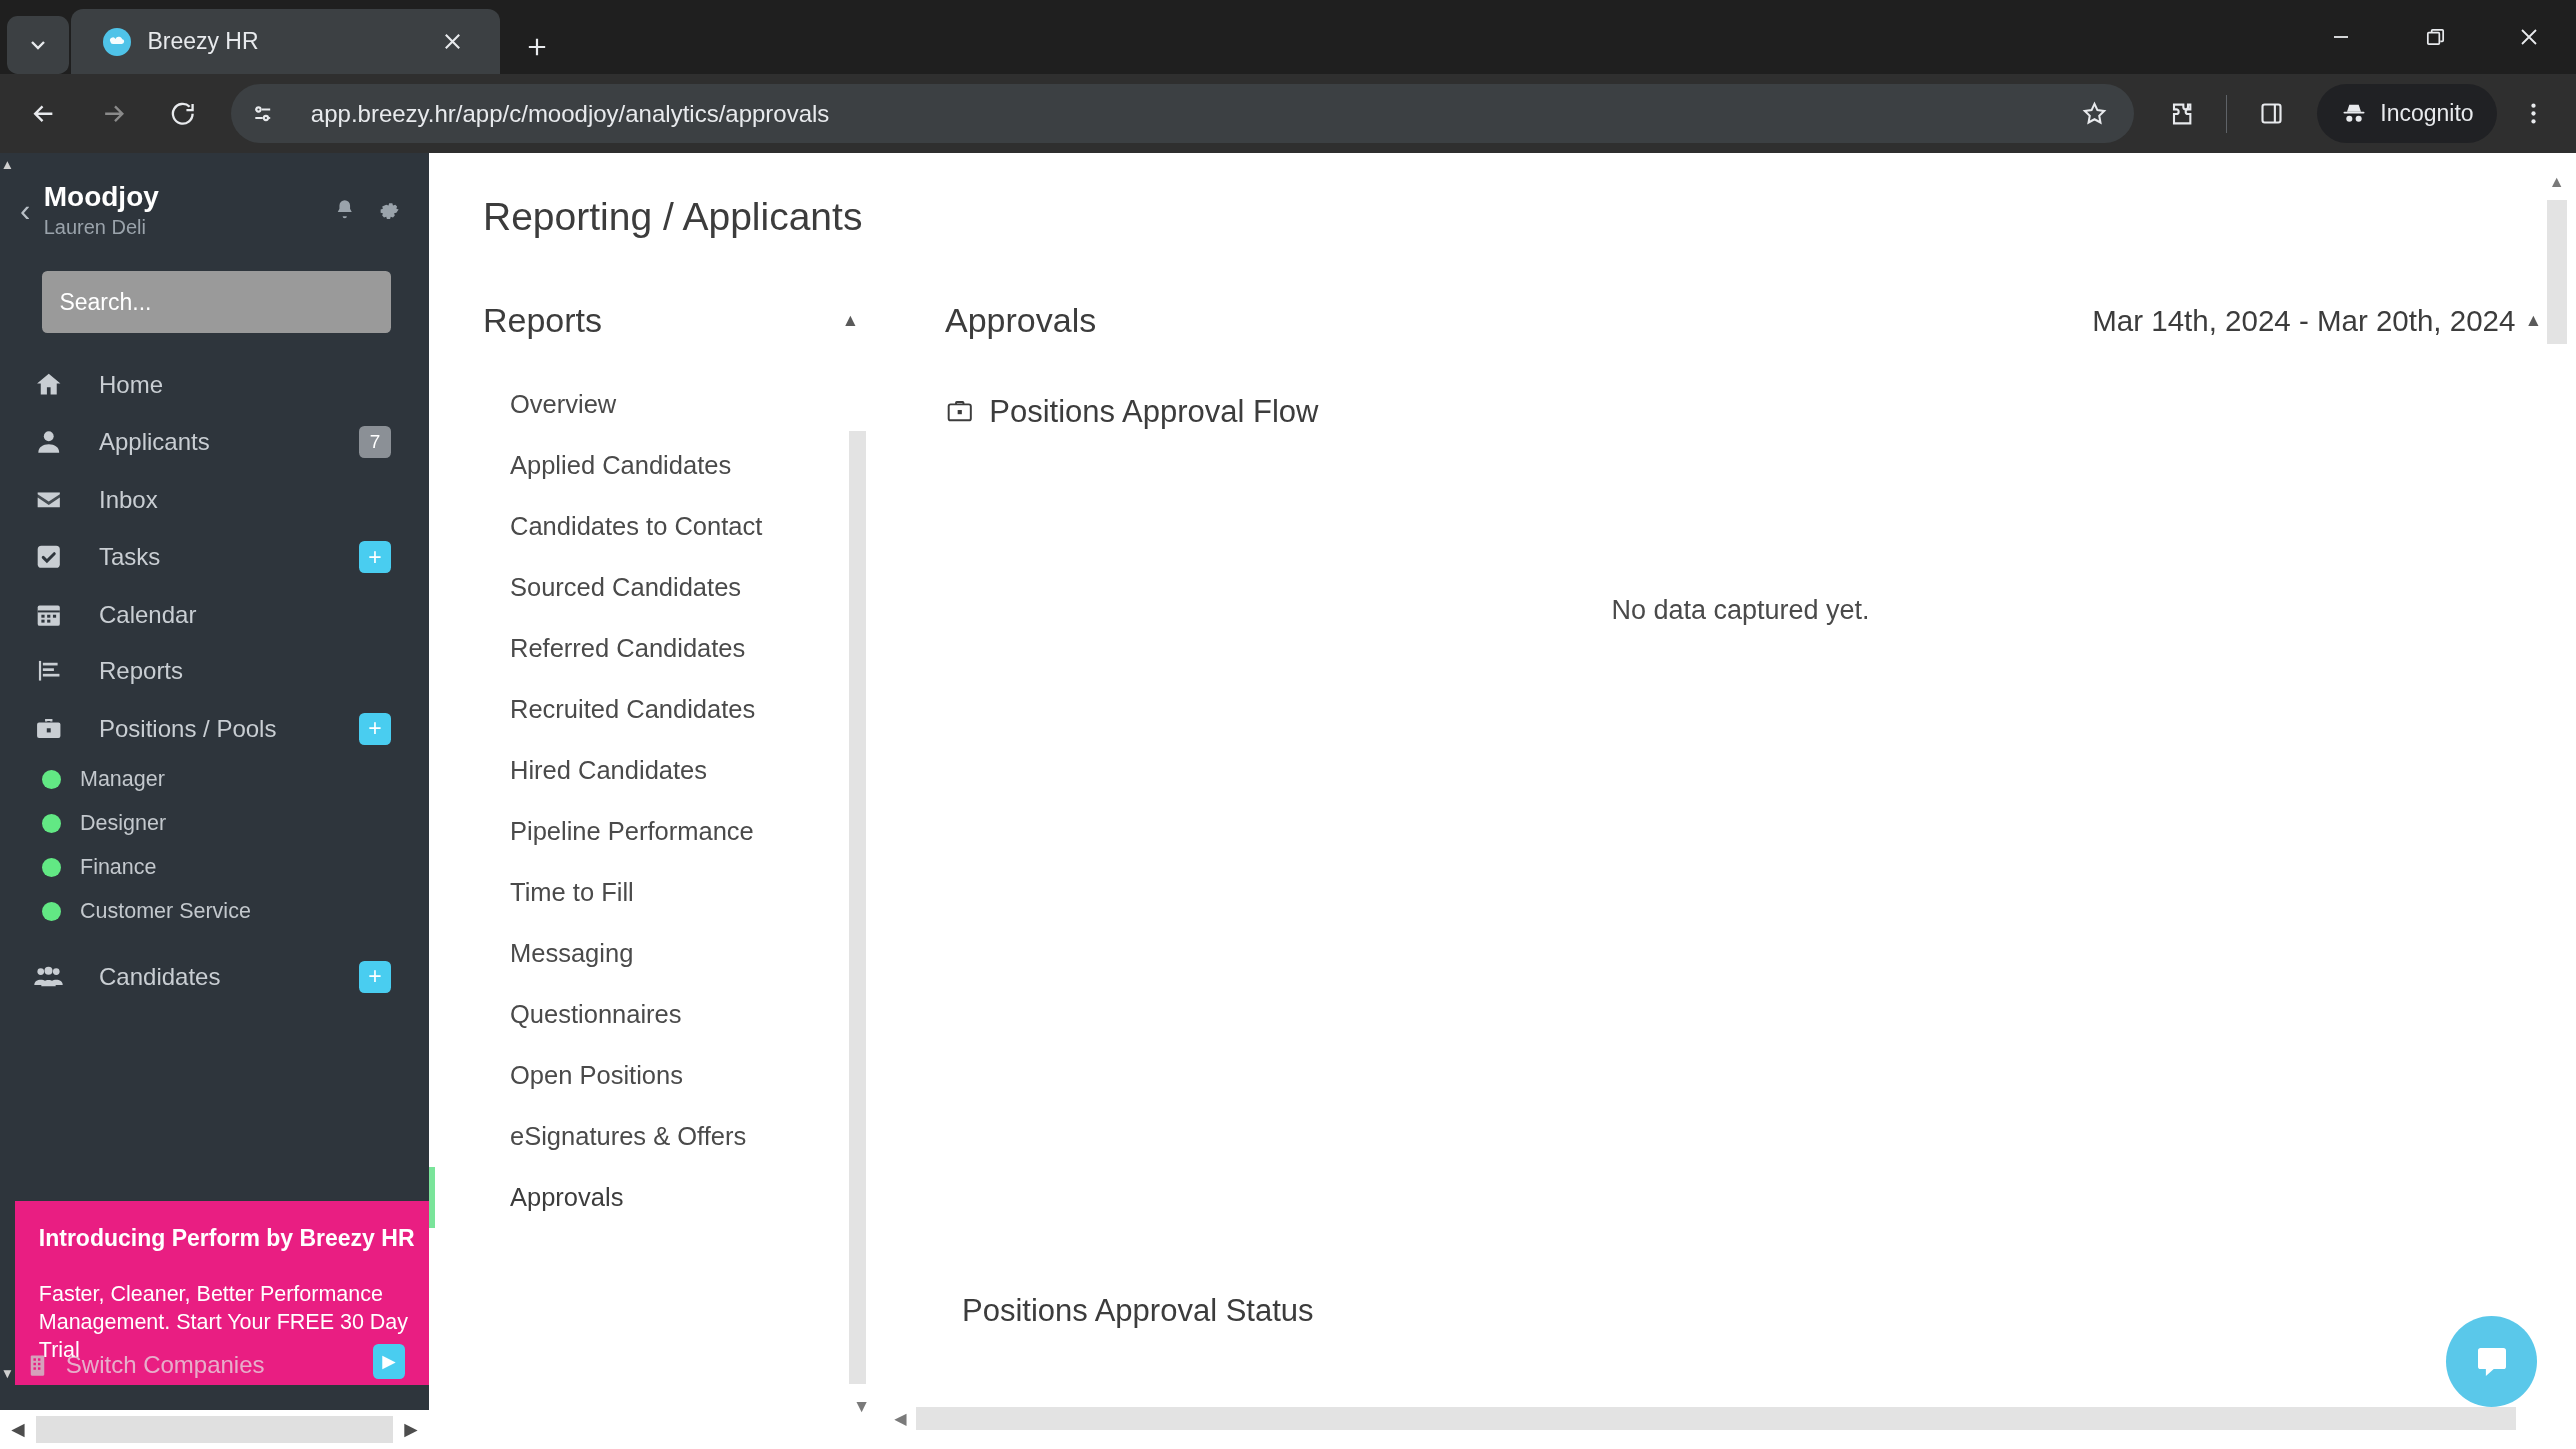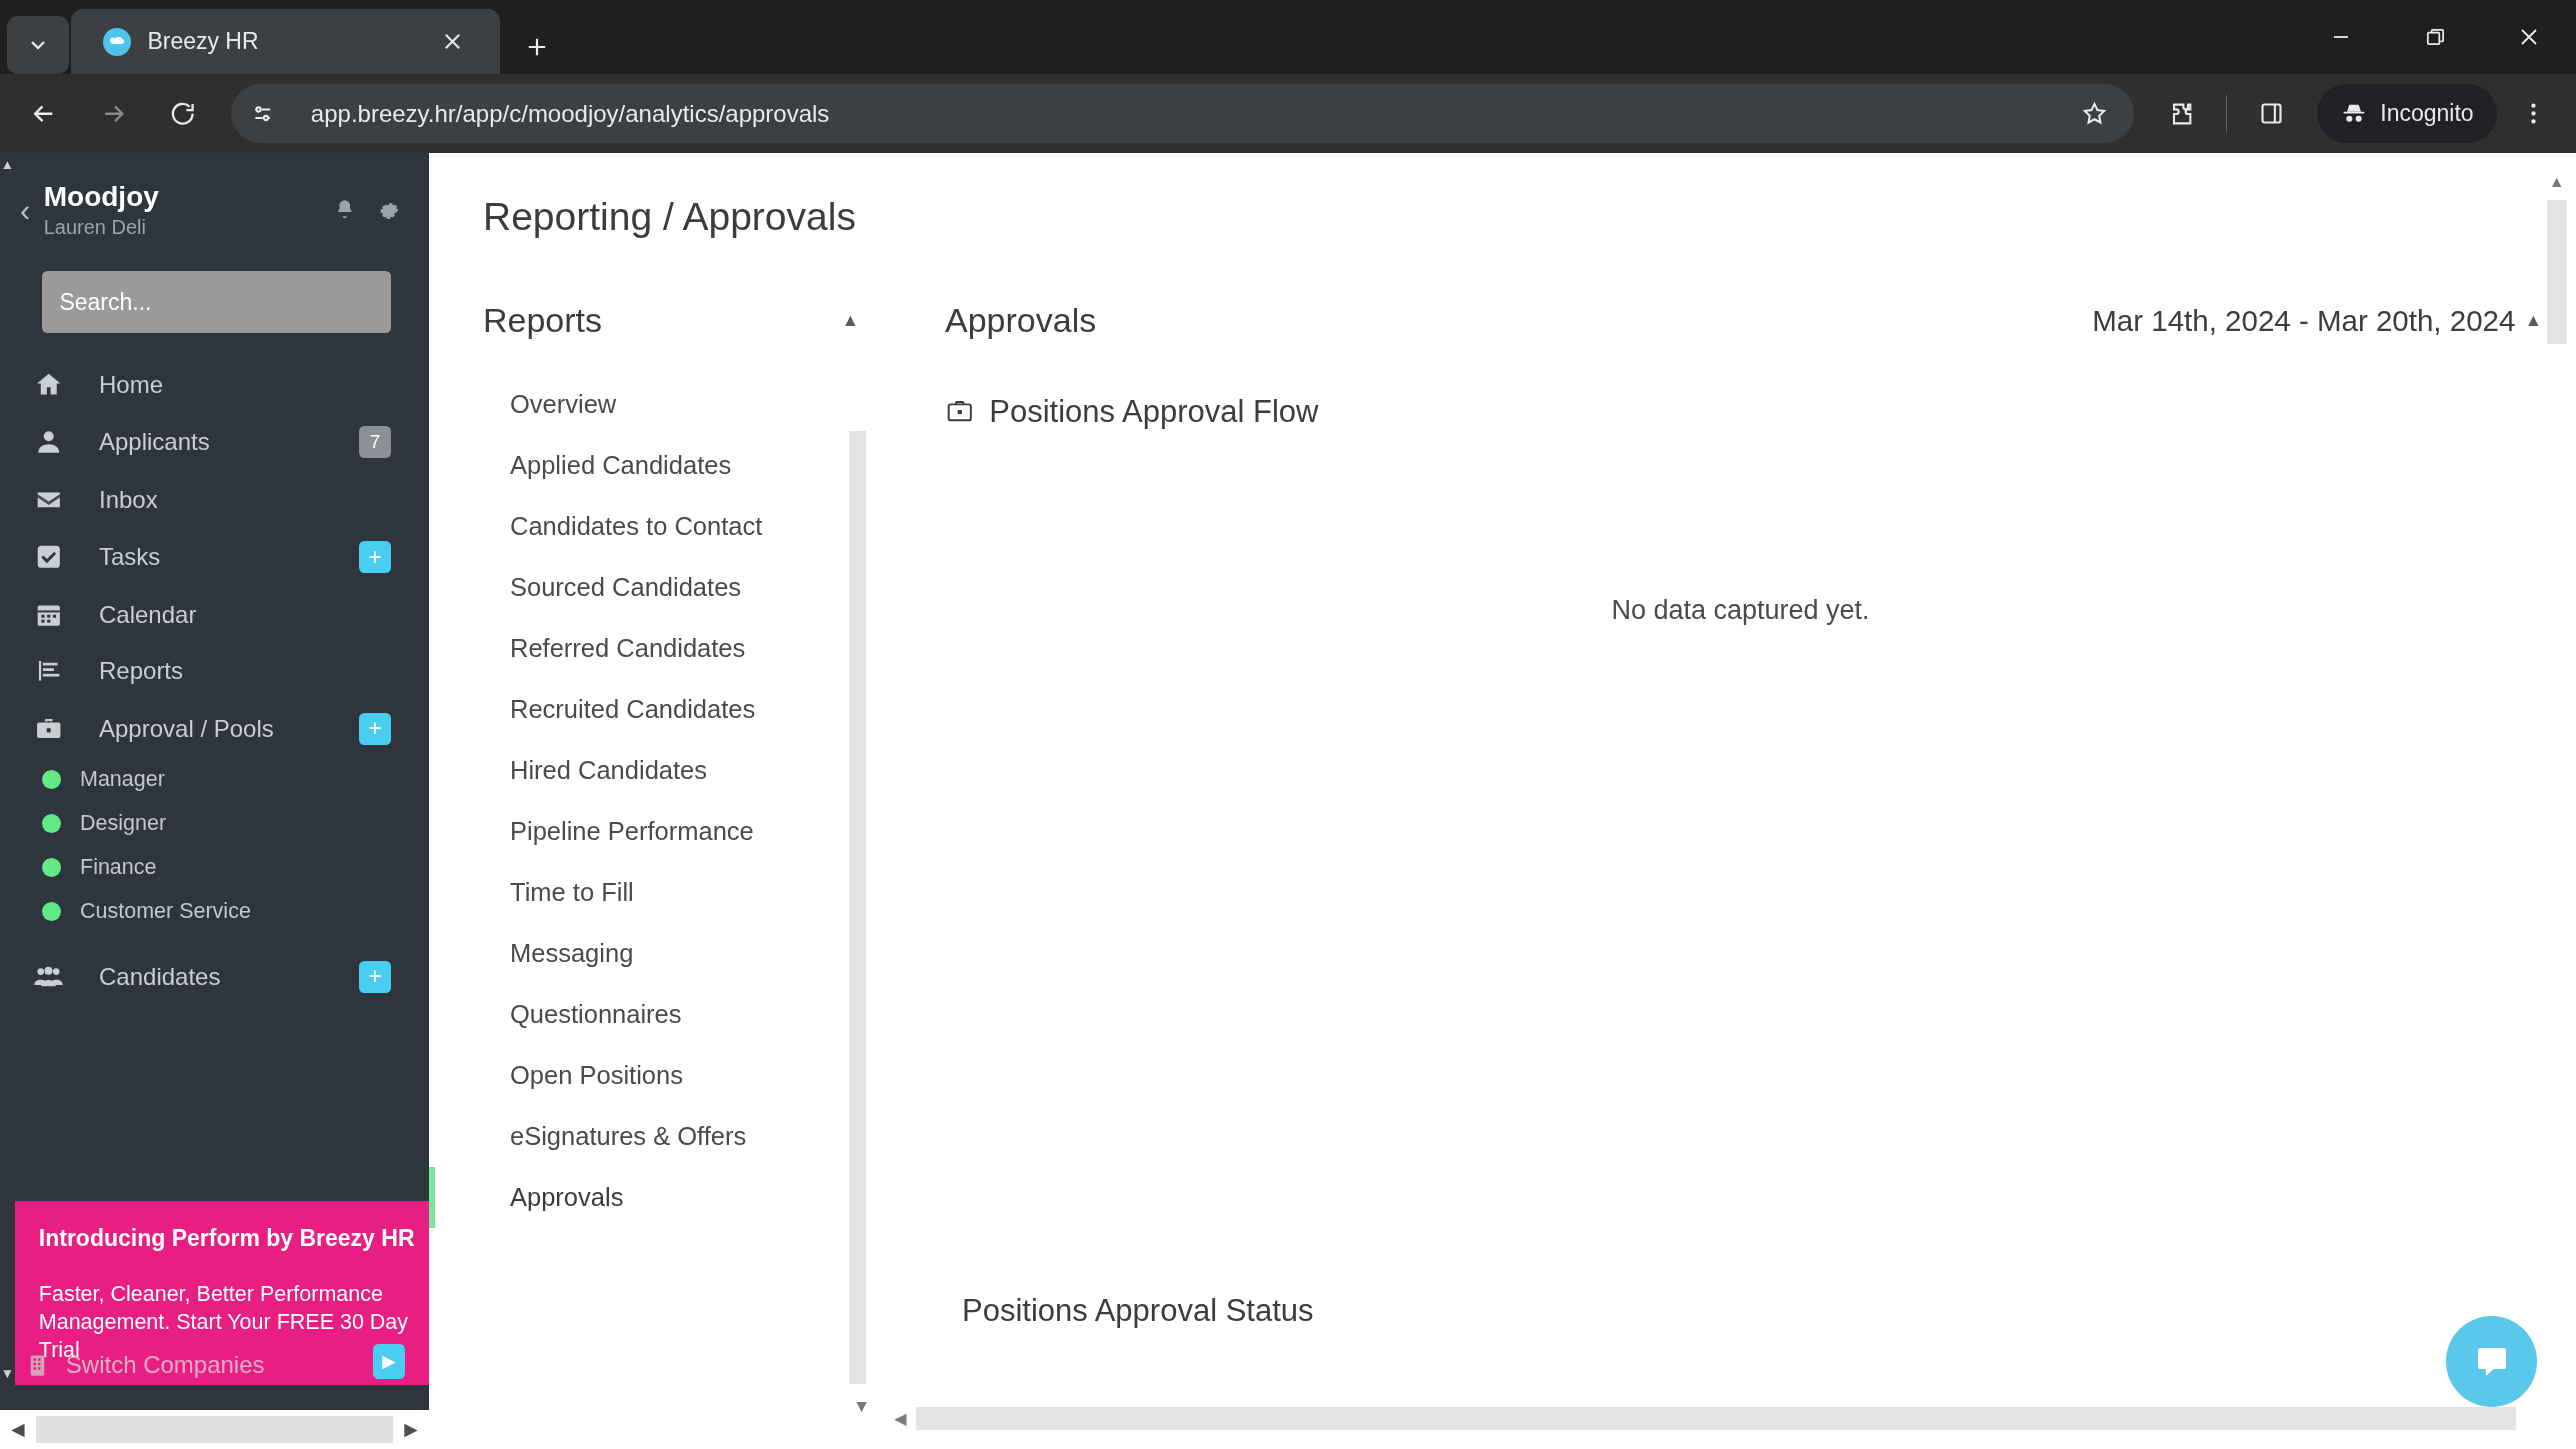--- a/index.html
+++ b/index.html
@@ -502,21 +502,21 @@
         </div>
 
         <div class="sb-item">
           <span class="ico">
             <svg width="29.5" height="29.5" viewBox="0 0 24 24" fill="currentColor">
                 <path d="M9 4h6v2.2h-1.8V5.6h-2.4v.6H9z"></path>
                 <rect x="2.5" y="7" width="19" height="12.5" rx="1.6"></rect>
                 <rect x="10.4" y="11.6" width="3.2" height="3.4" fill="#2e353c"></rect>
               </svg>
           </span>
-          <span class="lbl">Approval / Pools</span>
+          <span class="lbl">Positions / Pools</span>
           <span class="badge-plus">+</span>
         </div>
 
         <div class="sb-sub">
           <span class="sb-dot"></span>
           <span class="lbl">Manager</span>
         </div>
         <div class="sb-sub">
           <span class="sb-dot"></span>
           <span class="lbl">Designer</span>
@@ -568,21 +568,21 @@
       <div class="switch-arrow">▶</div>
 
       <div class="sb-hscroll">
         <span class="arw">◀</span>
         <span class="trk"></span>
         <span class="arw">▶</span>
       </div>
     </div>
 
     <div class="reports-col">
-      <div class="page-title">Reporting / Approvals</div>
+      <div class="page-title">Reporting / Applicants</div>
 
       <div class="reports-head">
         <span class="t">Reports</span>
         <span class="caret">▲</span>
       </div>
 
       <div class="reports-list">
         <div class="rep-item">Overview</div>
         <div class="rep-item">Applied Candidates</div>
         <div class="rep-item">Candidates to Contact</div>

